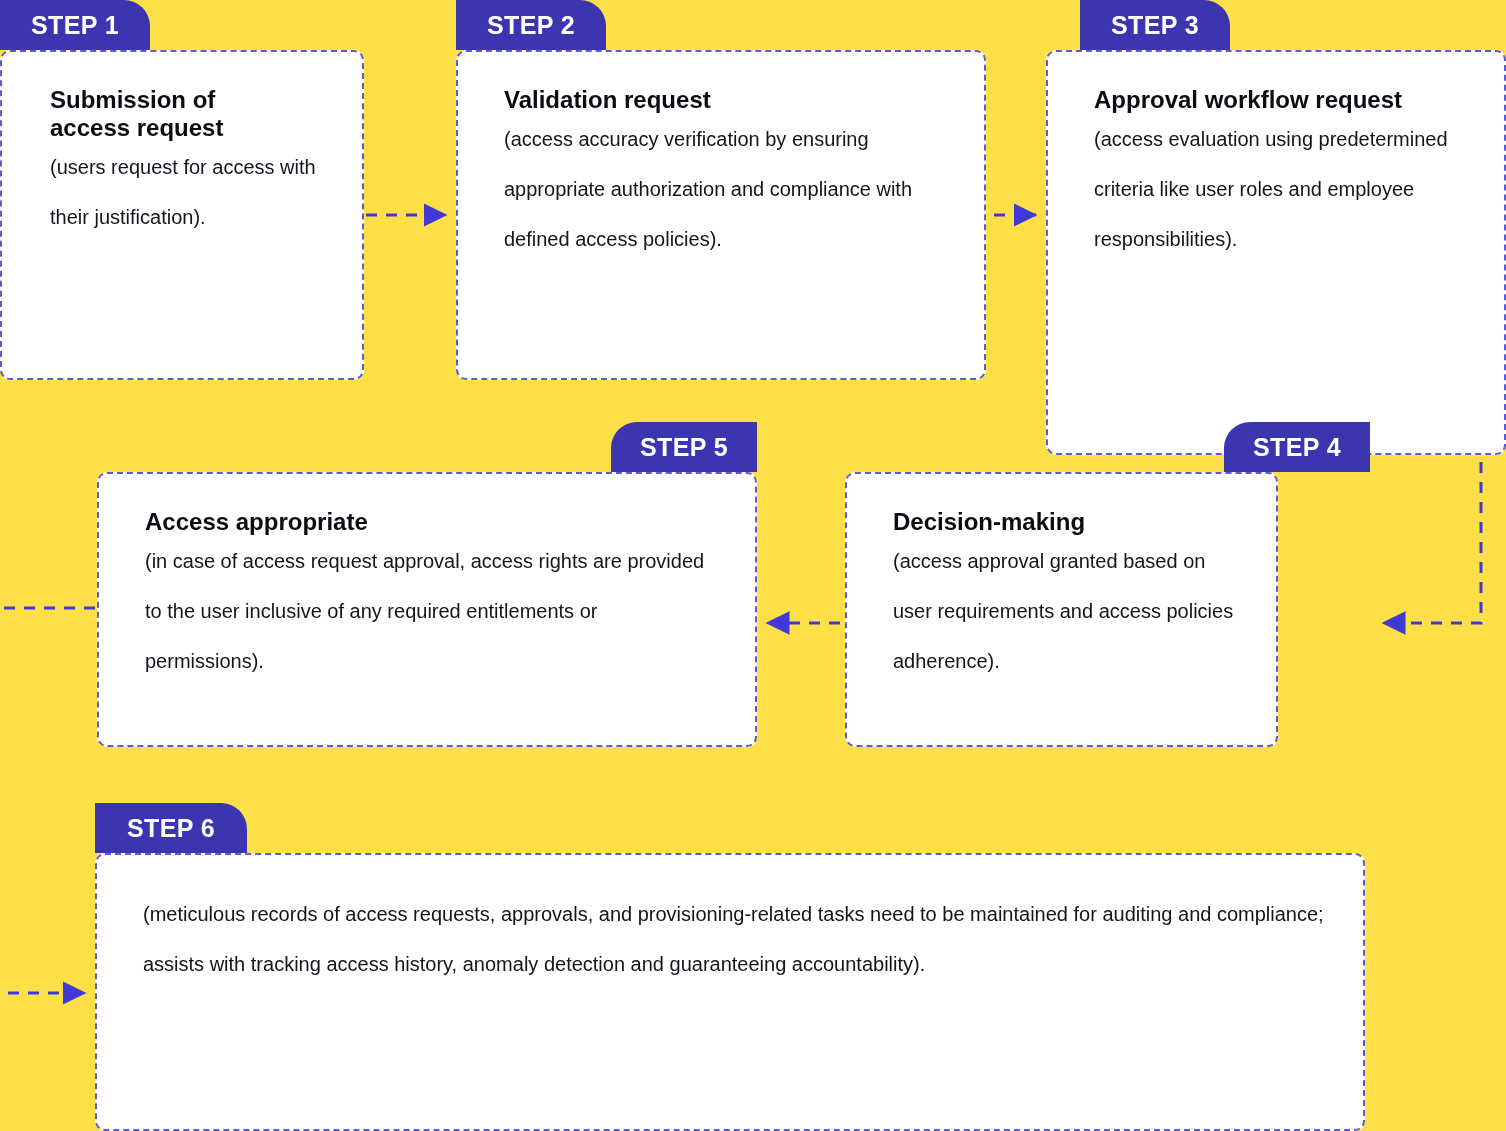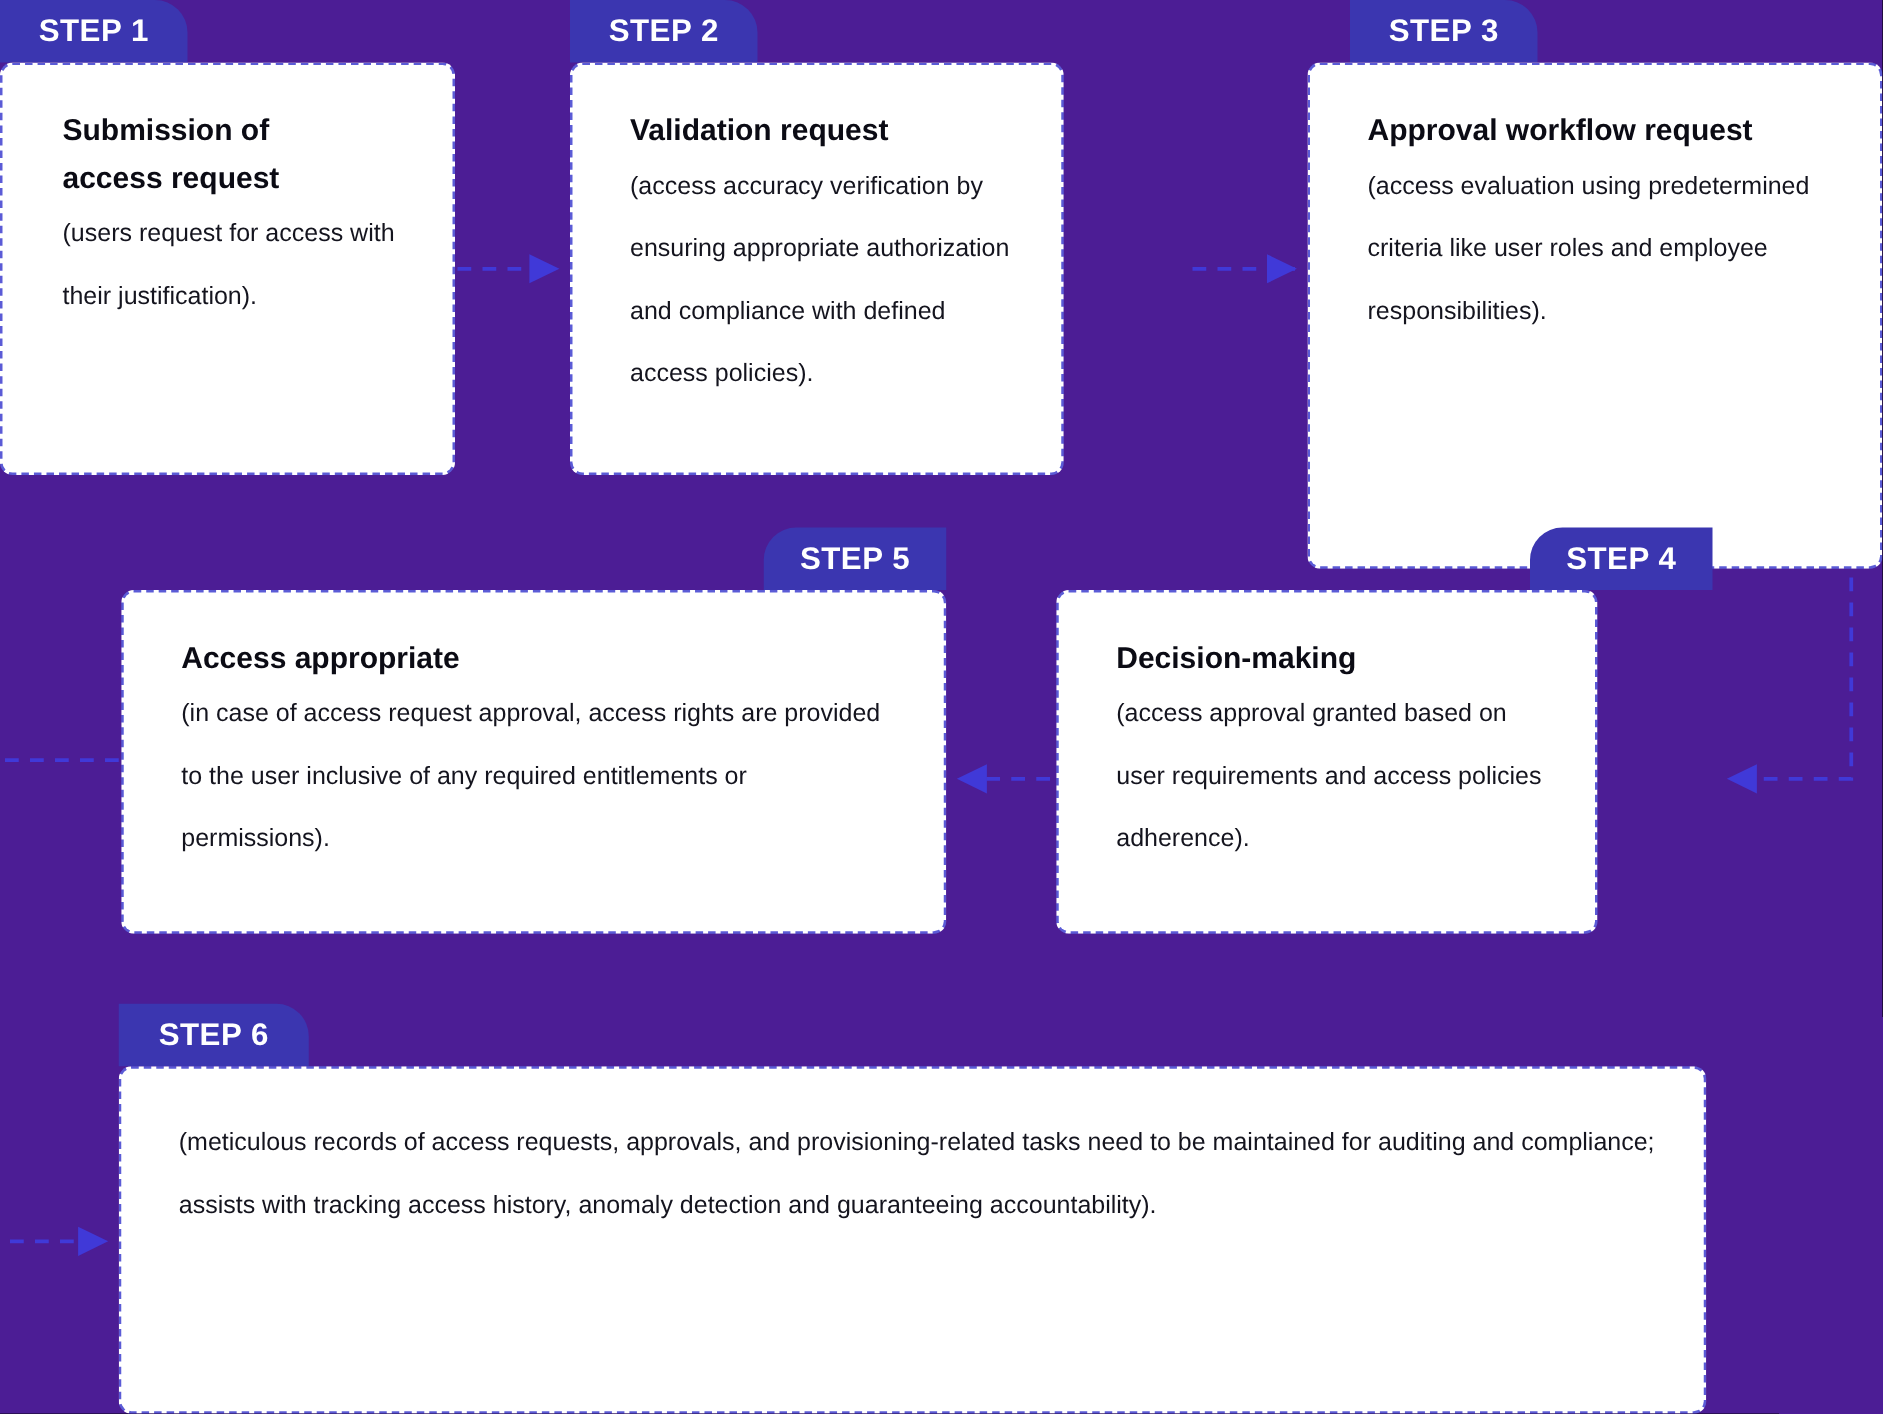--- a/index.html
+++ b/index.html
@@ -8,21 +8,21 @@
     padding: 0;
     background: #000000;
   }
   body {
     font-family: "Liberation Sans", sans-serif;
   }
   #stage {
     position: relative;
     width: 1506px;
     height: 1131px;
-    background: #4c1d95;
+    background: #fde047;
     overflow: hidden;
   }
 
   
   #connectors {
     position: absolute;
     left: 0;
     top: 0;
     width: 1506px;
     height: 1131px;
@@ -67,42 +67,42 @@
     background: #FFFFFF;
     border: 2px dashed #5B5BD6;
     border-radius: 10px;
     padding: 34px 38px 34px 46px;
   }
 
   .card-title {
     font-size: 24px;
     font-weight: 700;
     color: #0B0B14;
-    line-height: 38px;
+    line-height: 28px;
     margin: 0;
   }
   .card-body {
     font-size: 20px;
     font-weight: 400;
     color: #14141E;
     line-height: 50px;
     margin: 0;
   }
 
   
   .narrow .card-title { max-width: 230px; }
 
   
   #step-1 { left: 0px;    top: 0px;   width: 364px; }
   #step-1 .badge { width: 150px; }
   #step-1 .card  { left: 0px; width: 364px; height: 330px; padding-left: 48px; padding-right: 18px; }
 
   #step-2 { left: 456px;  top: 0px;   width: 495px; }
   #step-2 .badge { width: 150px; }
-  #step-2 .card  { left: 0px; width: 395px; height: 330px; }
+  #step-2 .card  { left: 0px; width: 530px; height: 330px; }
 
   #step-3 { left: 1046px; top: 0px;   width: 460px; }
   #step-3 .badge { width: 150px; margin-left: 34px; }
   #step-3 .card  { left: 0px; width: 460px; height: 405px; }
 
   #step-5 { left: 97px;   top: 422px; width: 660px; }
   #step-5 .badge { width: 146px; }
   #step-5 .card  { left: 0px; width: 660px; height: 275px; }
 
   #step-4 { left: 845px;  top: 422px; width: 525px; }

